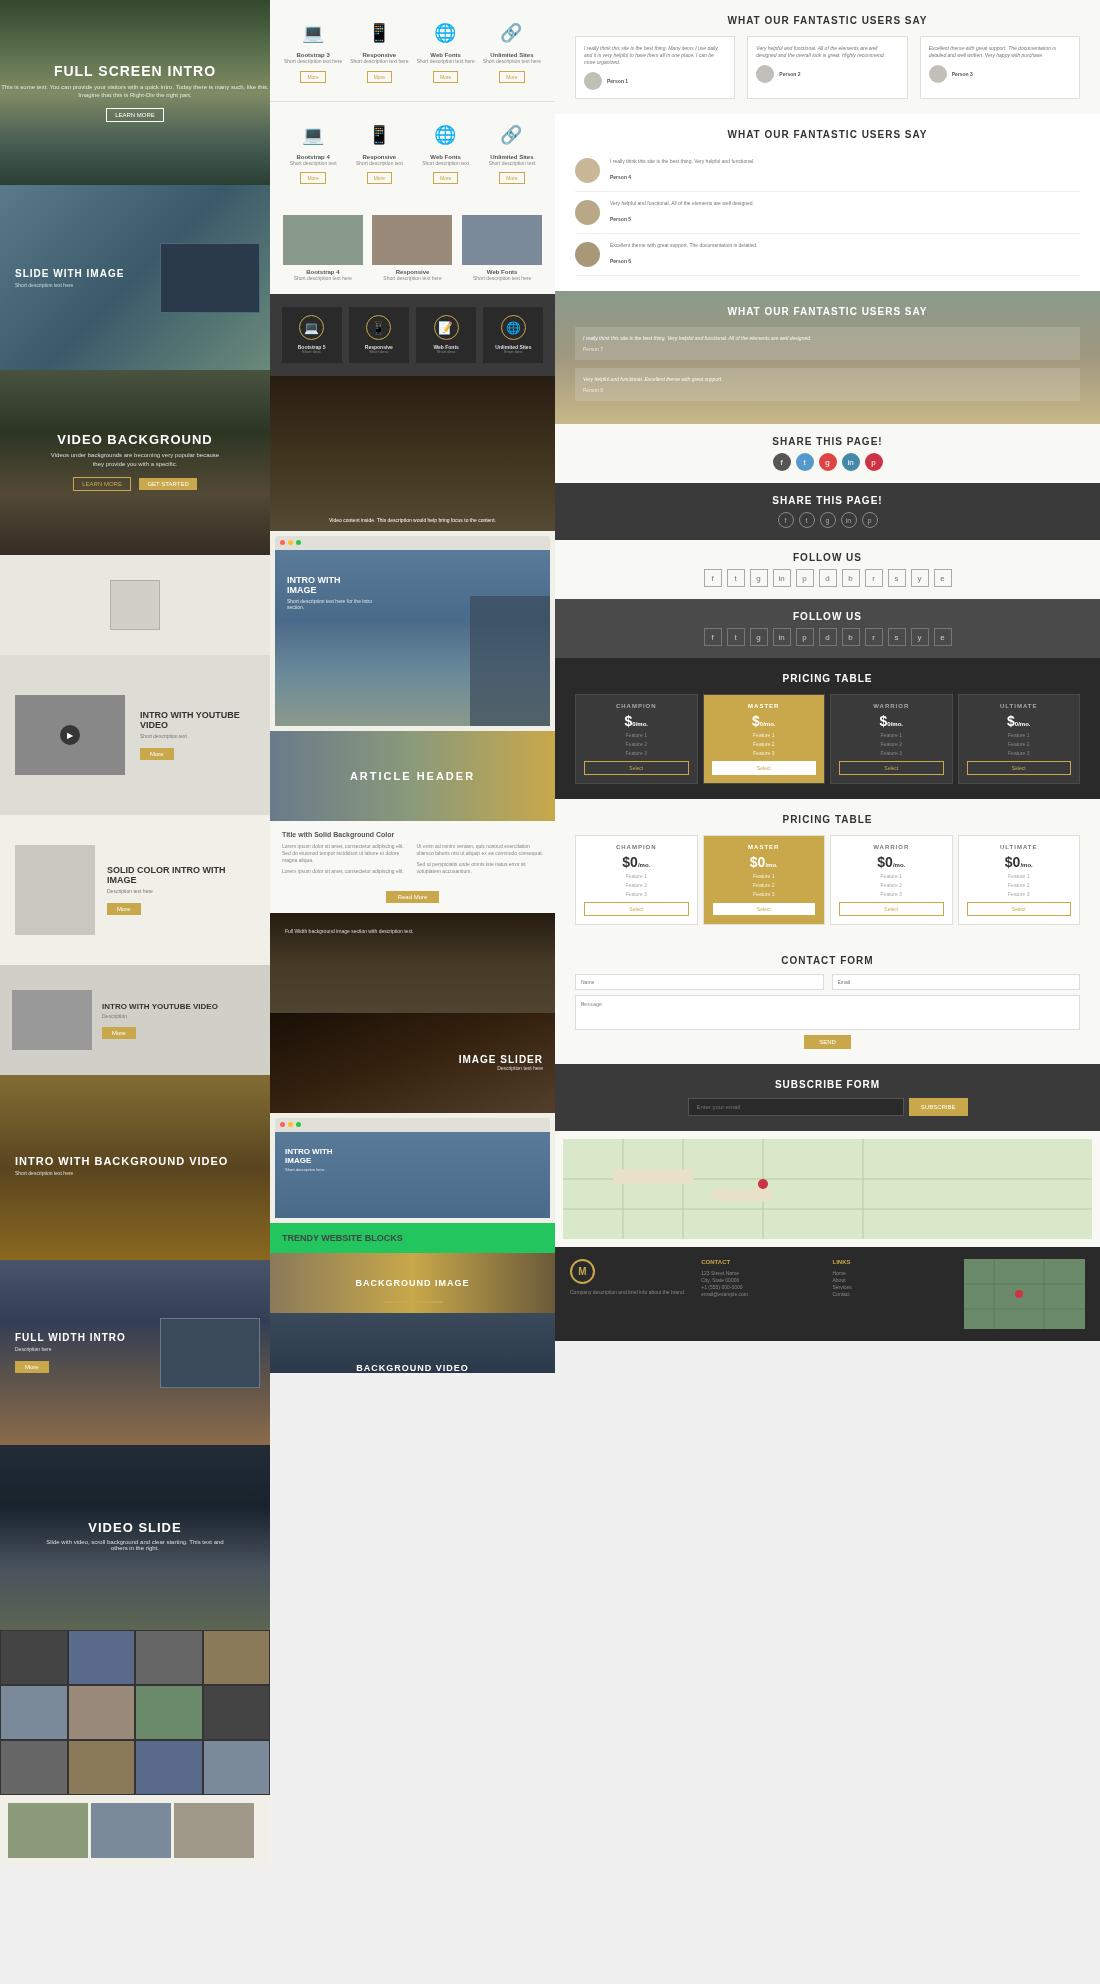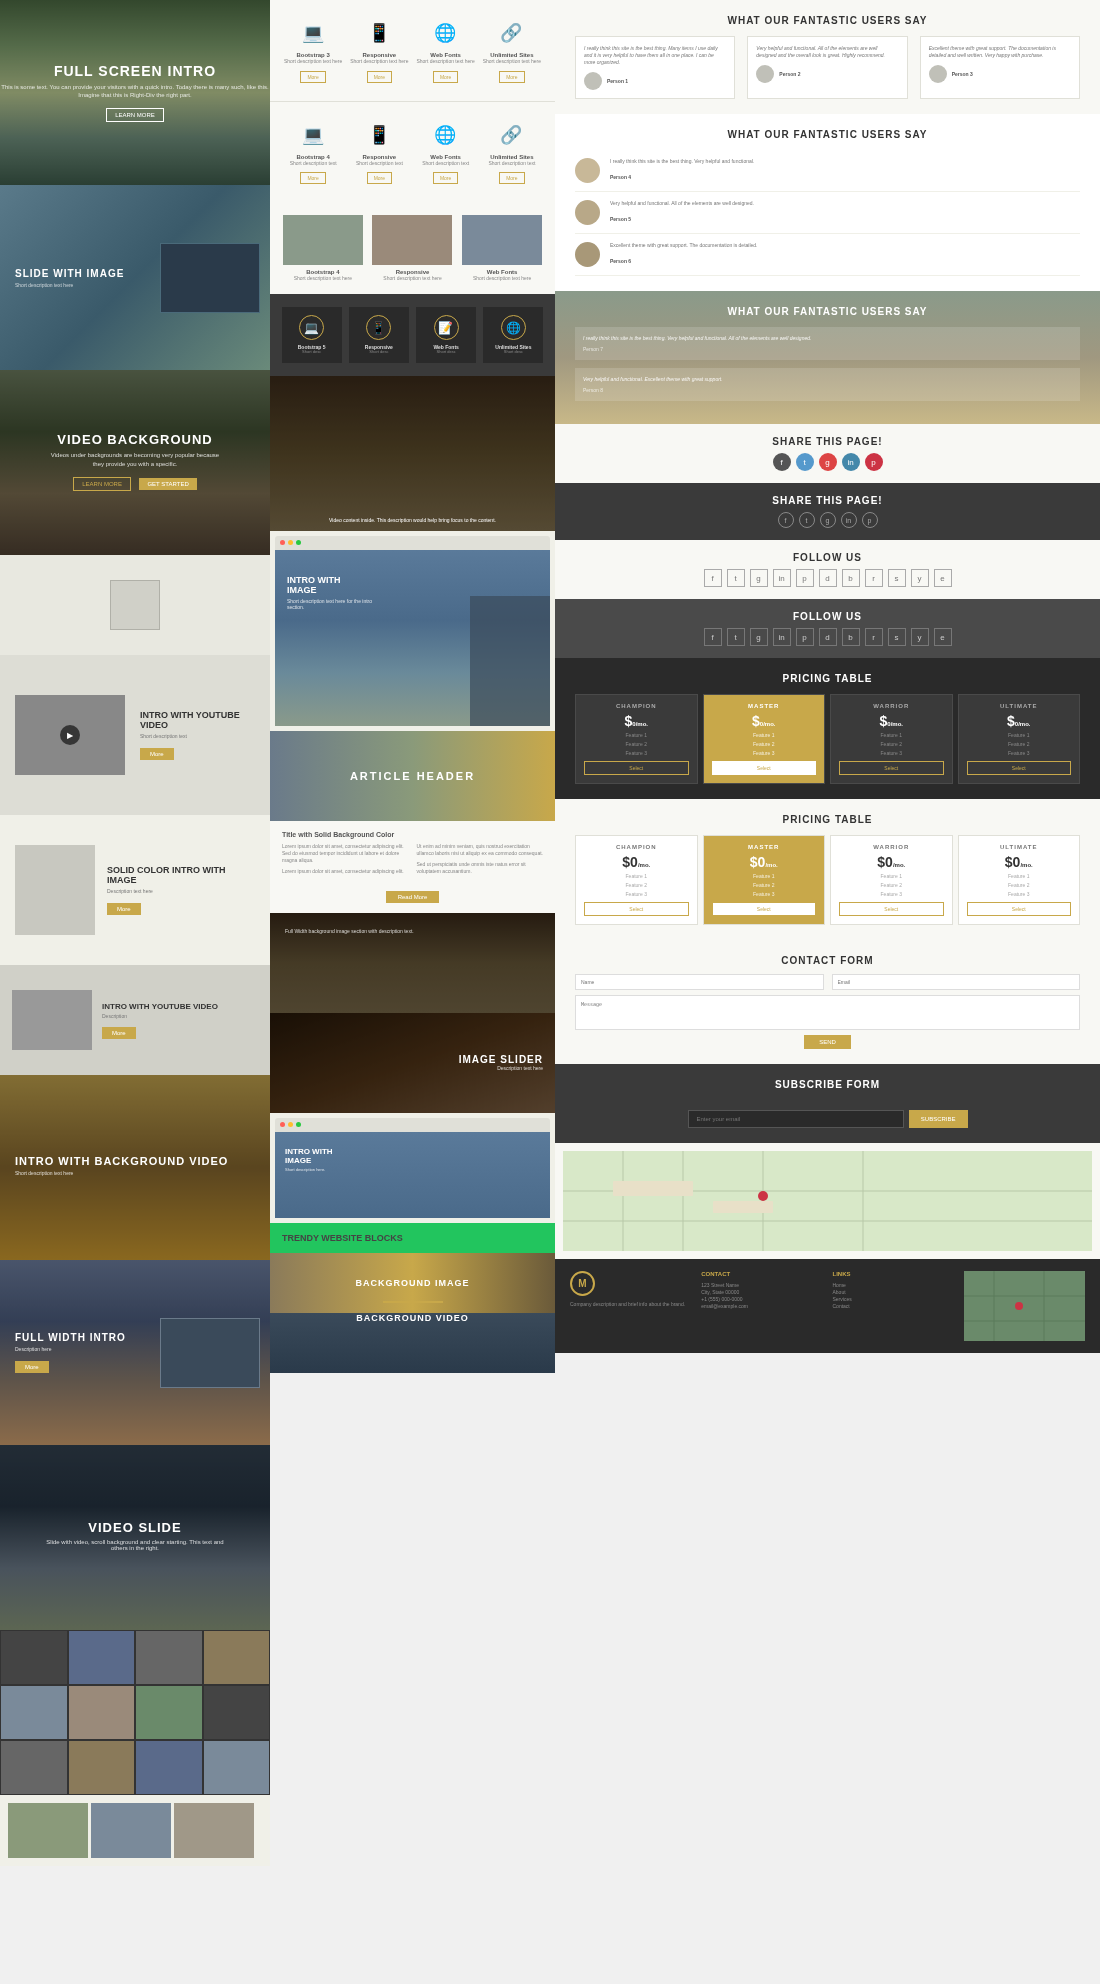--- a/index.html
+++ b/index.html
@@ -567,21 +567,21 @@
     .section-bg-image h3 { color: white; font-size: 9px; font-weight: bold; letter-spacing: 1px; z-index: 1; }
     .section-bg-image .underline { position: absolute; bottom: 10px; left: 50%; transform: translateX(-50%); width: 60px; height: 2px; background: #c8a84a; }
 
     
     .section-bg-video2 {
       width: 285px;
       height: 60px;
       background: linear-gradient(to bottom, #3a4a5a, #2a3a4a);
       position: relative;
       display: flex;
-      align-items: flex-start;
+      align-items: flex-end;
       justify-content: center;
     }
     .section-bg-video2 h3 { color: white; font-size: 9px; font-weight: bold; letter-spacing: 1px; }
 
     
     .right-col {
       position: absolute;
       left: 555px;
       top: 0;
       width: 545px;
@@ -752,21 +752,21 @@
     }
     .contact-submit { display: block; padding: 4px 15px; background: #c8a84a; color: white; font-size: 6px; border: none; cursor: pointer; margin: 0 auto; }
 
     
     .section-subscribe {
       width: 545px;
       background: #3a3a3a;
       padding: 15px 20px;
       text-align: center;
     }
-    .section-subscribe h2 { font-size: 10px; font-weight: bold; color: white; letter-spacing: 1px; margin-bottom: 20px; }
+    .section-subscribe h2 { font-size: 10px; font-weight: bold; color: white; letter-spacing: 1px; margin-bottom: 8px; }
     .subscribe-row { display: flex; gap: 5px; max-width: 280px; margin: 0 auto; }
     .subscribe-input { flex: 1; height: 18px; border: 1px solid #555; background: #2a2a2a; color: white; padding: 0 8px; font-size: 6px; }
     .subscribe-btn { padding: 0 12px; background: #c8a84a; color: white; font-size: 6px; border: none; cursor: pointer; height: 18px; }
 
     
     .section-map {
       width: 545px;
       background: #f8f8f4;
       padding: 8px;
     }

